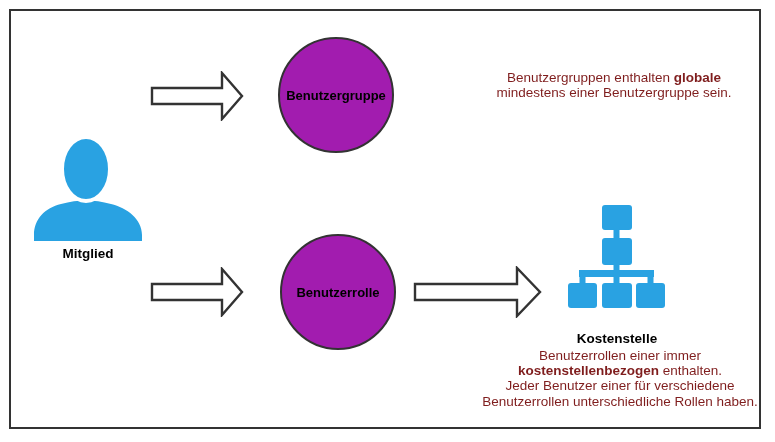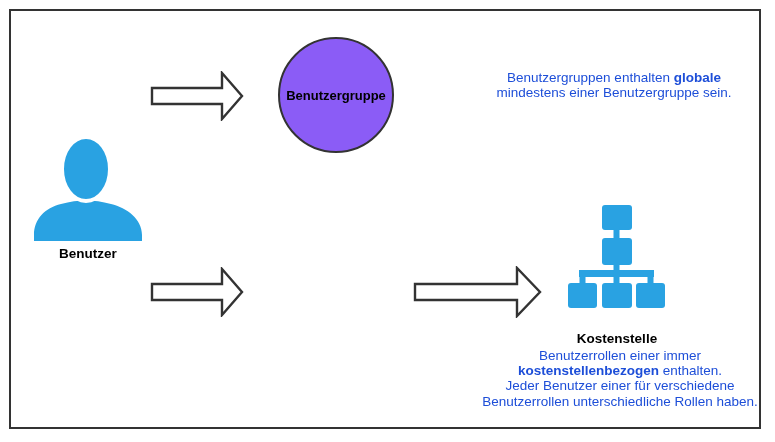--- a/index.html
+++ b/index.html
@@ -13,66 +13,69 @@
     font-family:"Liberation Sans", sans-serif;color:var(--text);
     overflow:hidden;
   }
   .frame{
     position:absolute;left:9px;top:9px;width:752px;height:420px;
     border:2px solid var(--stroke);box-sizing:border-box;background:#ffffff;
   }
   .abs{position:absolute;}
   .circle-node{
     position:absolute;width:116px;height:116px;border-radius:50%;
-    border:2px solid var(--stroke);background:#8b5cf6;box-sizing:border-box;
+    border:2px solid var(--stroke);background:#a21caf;box-sizing:border-box;
     display:flex;align-items:center;justify-content:center;
     font-weight:bold;font-size:13px;white-space:nowrap;
   }
   .node-label{
     position:absolute;text-align:center;font-weight:bold;font-size:13.5px;
     white-space:nowrap;
   }
   .note{
     position:absolute;text-align:center;font-size:13.5px;line-height:15.4px;
-    color:#1d4ed8;
+    color:#7f1d1d;
   }
   .note span.b{font-weight:bold;}
   svg{display:block;}
   .arrow-shape{fill:#ffffff;stroke:var(--stroke);stroke-width:2.4;stroke-linejoin:miter;}
   .blue-fill{fill:var(--accent);}
 </style>
 </head>
 <body>
 
 <div class="stage">
   <div class="frame"></div>
 
   <svg class="abs" style="left:32px;top:134px;" width="112" height="107" viewBox="0 0 112 107" aria-hidden="true">
     <path class="blue-fill" d="M2,107 L2,101 C2,85 13,74 29,70 C38,67.5 46,66.5 54,66.5 C62,66.5 70,67.5 79,70 C95,74 110,85 110,101 L110,107 Z"></path>
     <ellipse cx="54" cy="35" rx="24" ry="32" class="blue-fill" stroke="#ffffff" stroke-width="4"></ellipse>
   </svg>
-  <div class="node-label" style="left:22px;top:246px;width:132px;">Benutzer</div>
+  <div class="node-label" style="left:22px;top:246px;width:132px;">Mitglied</div>
 
   <svg class="abs" style="left:150px;top:71px;" width="94" height="50" viewBox="0 0 94 50" aria-hidden="true">
     <polygon class="arrow-shape" points="2,17 72,17 72,2 92,25 72,48 72,33 2,33"></polygon>
   </svg>
 
   <div class="circle-node" style="left:278px;top:37px;">
     <span>Benutzergruppe</span>
   </div>
 
   <div class="note" style="left:454px;top:70px;width:320px;">
       <div><span>Benutzergruppen enthalten </span><span class="b">globale</span></div>
       <div><span>mindestens einer Benutzergruppe sein.</span></div>
     </div>
 
   <svg class="abs" style="left:150px;top:267px;" width="94" height="50" viewBox="0 0 94 50" aria-hidden="true">
     <polygon class="arrow-shape" points="2,17 72,17 72,2 92,25 72,48 72,33 2,33"></polygon>
   </svg>
 
+  <div class="circle-node" style="left:280px;top:234px;">
+    <span>Benutzerrolle</span>
+  </div>
 
   <svg class="abs" style="left:413px;top:266px;" width="129" height="52" viewBox="0 0 129 52" aria-hidden="true">
     <polygon class="arrow-shape" points="2,18 104,18 104,2 127,26 104,50 104,34 2,34"></polygon>
   </svg>
 
   <svg class="abs" style="left:568px;top:205px;" width="97" height="103" viewBox="0 0 97 103" aria-hidden="true">
     <rect class="blue-fill" x="34" y="0" width="30" height="25" rx="3"></rect>
     <rect class="blue-fill" x="45.5" y="22" width="6" height="16"></rect>
     <rect class="blue-fill" x="34" y="33" width="30" height="27" rx="3"></rect>
     <rect class="blue-fill" x="45.5" y="58" width="6" height="12"></rect>

